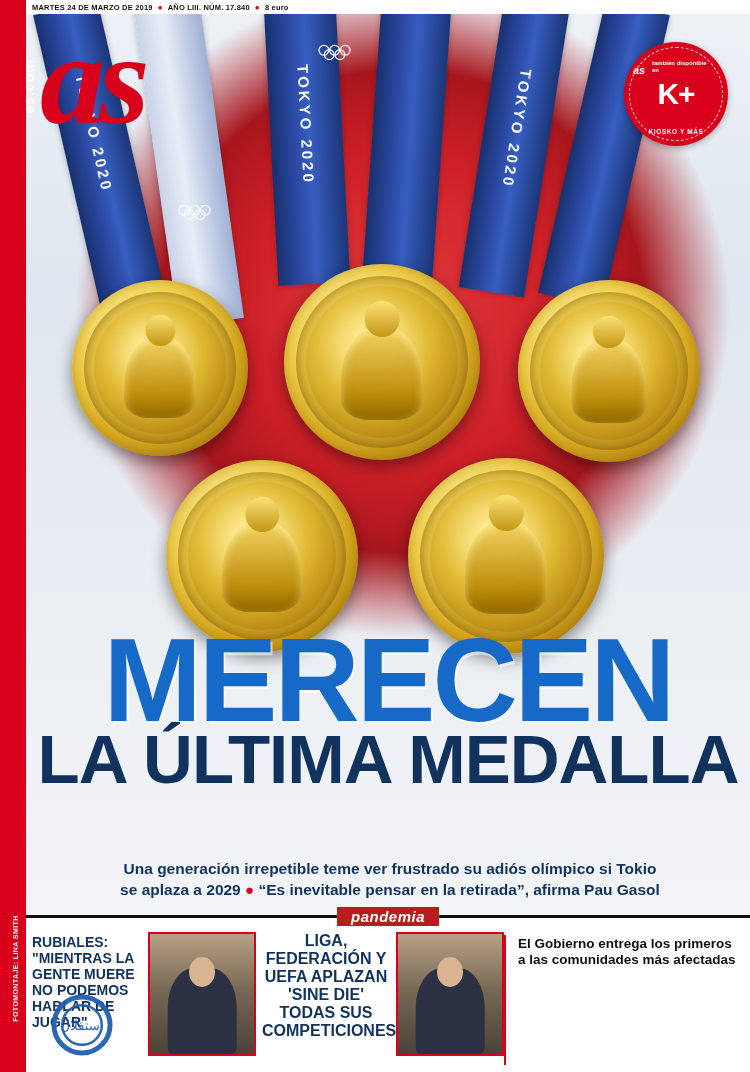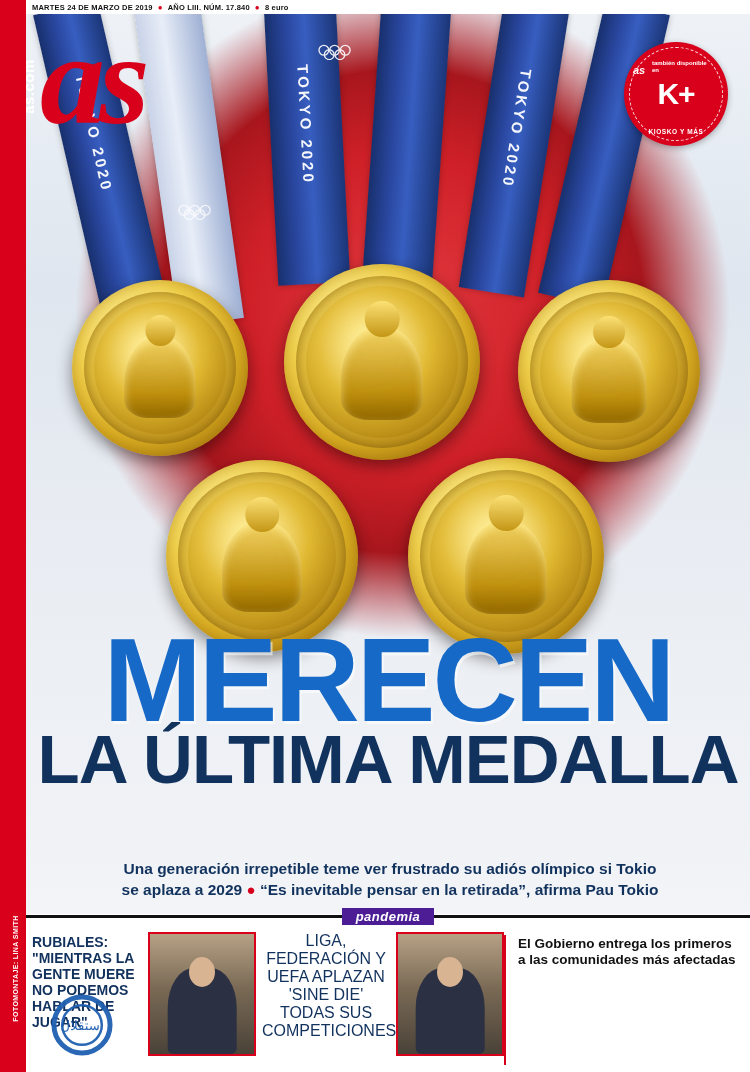--- a/index.html
+++ b/index.html
@@ -147,21 +147,21 @@
   }
   .lead .dot{color:#d9001b;font-size:15px;}
 
   
   .band{
     position:absolute;left:26px;top:906px;width:724px;height:20px;z-index:28;
     display:flex;align-items:center;justify-content:center;
   }
   .band .line{flex:1;height:3px;background:#111;}
   .band .tag{
-    background:#4c1d95;color:#fff;font-size:13px;font-weight:bold;font-style:italic;
+    background:#b91c1c;color:#fff;font-size:15px;font-weight:bold;font-style:italic;
     padding:1px 14px;letter-spacing:.5px;
   }
 
   
   .bottom{
     position:absolute;left:26px;top:928px;width:724px;height:144px;
     background:#fff;z-index:28;display:flex;
   }
   .col{position:relative;height:144px;}
   .c1{width:110px;padding:6px 6px 0 6px;}
@@ -179,21 +179,21 @@
      linear-gradient(180deg,#b6a185 0%,#7a6a55 45%,#4a4238 100%);}
   .thumb .person{
     position:absolute;left:50%;bottom:0;transform:translateX(-50%);
     width:66%;height:72%;background:#2b3142;border-radius:38% 38% 10% 10%/46% 46% 6% 6%;
   }
   .thumb .head{
     position:absolute;left:50%;bottom:56%;transform:translateX(-50%);
     width:26px;height:30px;border-radius:50%;background:#d9b492;
   }
   .c3{width:128px;padding:4px 6px 0 6px;text-align:center;}
-  .c3 .txt{color:#12325e;font-weight:normal;font-size:16px;line-height:18px;}
+  .c3 .txt{color:#12325e;font-weight:bold;font-size:16px;line-height:18px;}
   .c4{width:108px;padding-top:4px;}
   .c5{flex:1;padding:8px 10px 0 12px;}
   .c5 .h{color:#12325e;font-weight:bold;font-size:21px;line-height:24px;}
   .c5 .s{color:#111;font-weight:bold;font-size:13.5px;line-height:16px;}
 
   .sep-v{width:2px;background:#d9001b;height:130px;align-self:center;}
 </style>
 </head>
 <body>
 
@@ -293,21 +293,21 @@
 
   <div class="headline-wrap">
     <div class="hl-main">MERECEN</div>
     <div class="hl-sub">LA ÚLTIMA MEDALLA</div>
   </div>
 
   <div class="lead">
     <span>Una generación irrepetible teme ver frustrado su adiós olímpico si Tokio</span><br>
     <span>se aplaza a 2029</span>
     <span class="dot">●</span>
-    <span>“Es inevitable pensar en la retirada”, afirma Pau Tokio</span>
+    <span>“Es inevitable pensar en la retirada”, afirma Pau Gasol</span>
   </div>
 
   <div class="band">
     <div class="line"></div>
     <div class="tag">pandemia</div>
     <div class="line"></div>
   </div>
 
   <div class="bottom">
 

